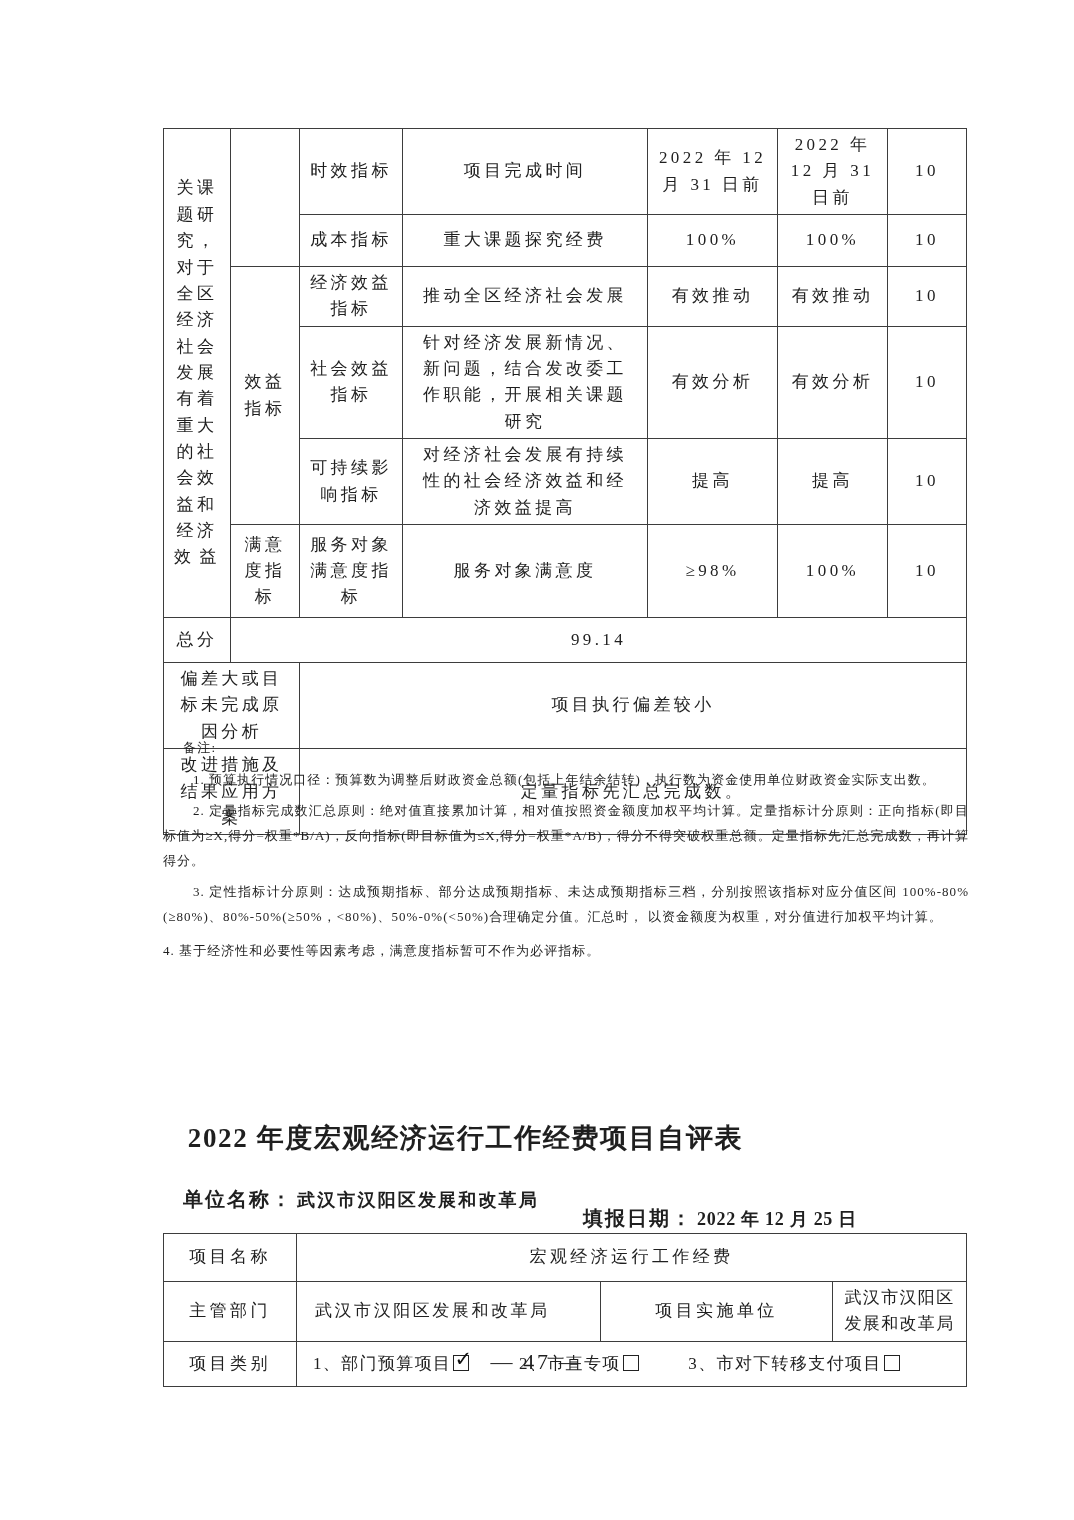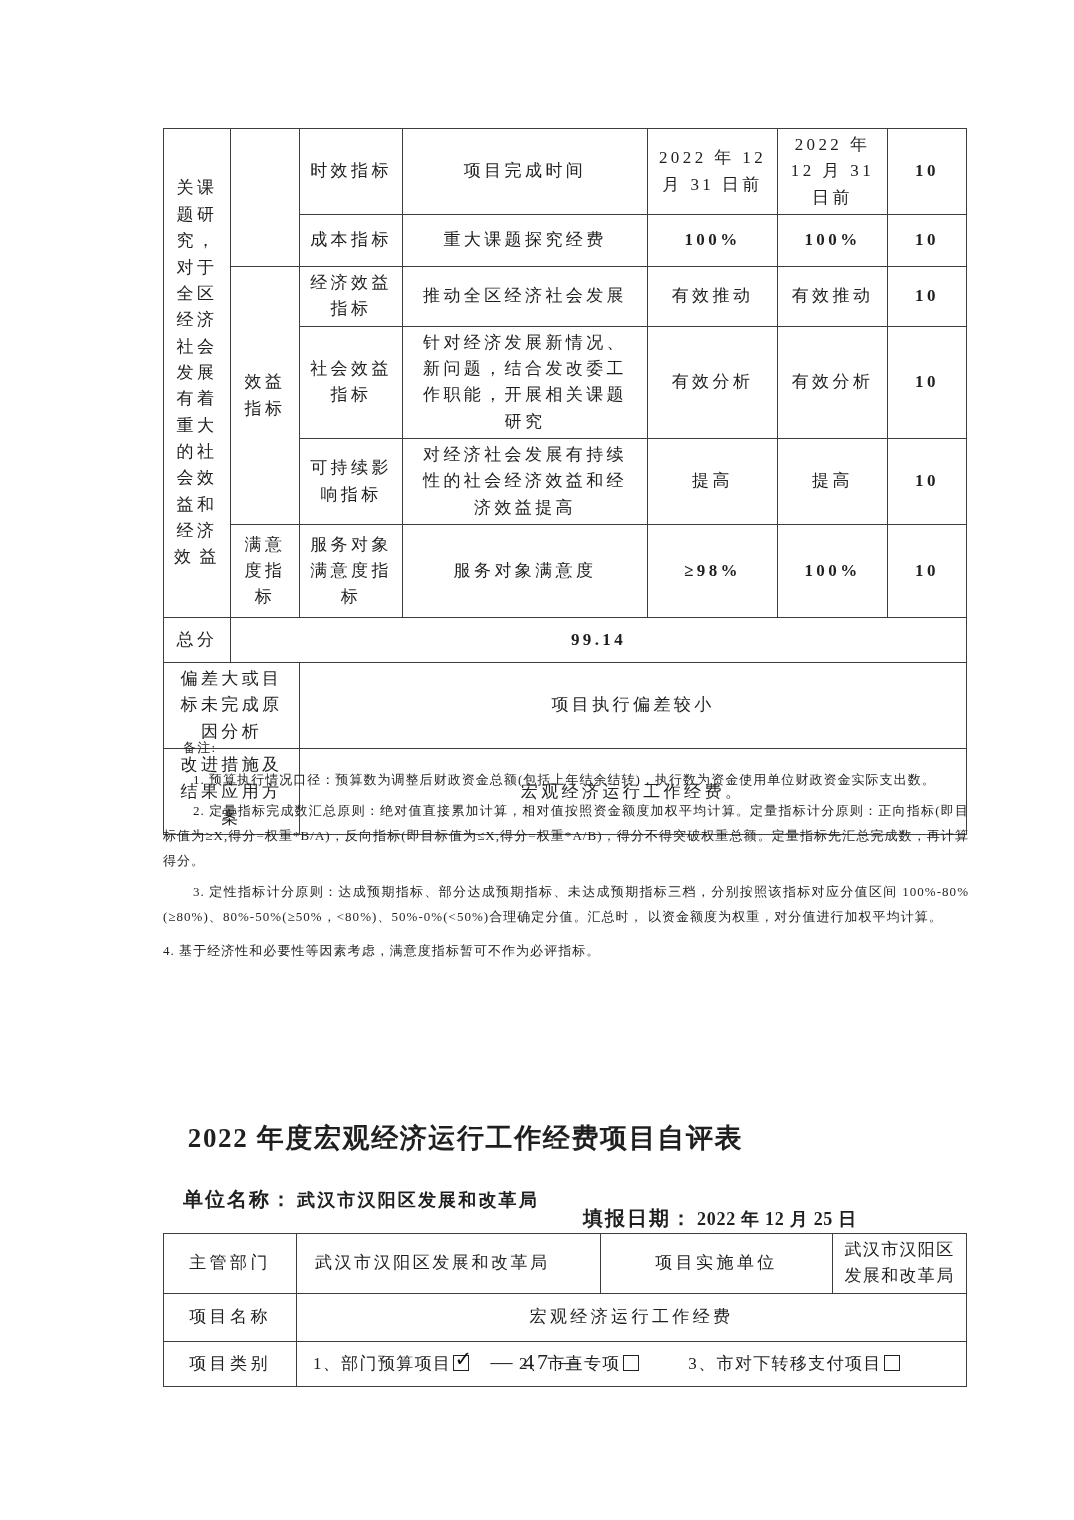--- a/index.html
+++ b/index.html
@@ -30,21 +30,21 @@
   }
   #main-table { position:absolute; top:128px; left:163px; }
   td.vspan {
     letter-spacing:0.05em;
     text-align:justify;
     text-align-last:justify;
     padding:6px 11px;
     line-height:1.68;
     word-break:break-all;
   }
-  td.num { letter-spacing:normal;font-weight:bold; }
+  td.num { letter-spacing:normal; }
   td.datecell { letter-spacing:normal; padding:3px 8px; }
   td.group { padding:3px 11px; }
   td.lefttext { text-align:left; padding:3px 14px; }
   td.label2col { letter-spacing:0.1em; padding:3px 8px; }
 
   
   #notes {
     position:absolute; top:736px; left:163px; width:806px;
     font-size:13px; line-height:1.9; letter-spacing:0.08em;
     text-align:justify;
@@ -166,21 +166,21 @@
     <tr style="height:45px">
       <td class="group">总分</td>
       <td class="num" colspan="6">99.14</td>
     </tr>
     <tr style="height:80px">
       <td class="label2col" colspan="2">偏差大或目标未完成原因分析</td>
       <td class="lefttext" colspan="5">项目执行偏差较小</td>
     </tr>
     <tr style="height:77px">
       <td class="label2col" colspan="2">改进措施及结果应用方案</td>
-      <td class="lefttext" colspan="5">宏观经济运行工作经费。</td>
+      <td class="lefttext" colspan="5">定量指标先汇总完成数。</td>
     </tr>
   </tbody>
     </table>
 
   <div id="notes">
     <div class="note-header">备注:</div>
     <p class="note-item">1. 预算执行情况口径：预算数为调整后财政资金总额(包括上年结余结转)，执行数为资金使用单位财政资金实际支出数。</p>
     <p class="note-item">2. 定量指标完成数汇总原则：绝对值直接累加计算，相对值按照资金额度加权平均计算。定量指标计分原则：正向指标(即目标值为≥X,得分=权重*B/A)，反向指标(即目标值为≤X,得分=权重*A/B)，得分不得突破权重总额。定量指标先汇总完成数，再计算得分。</p>
     <p class="note-item">3. 定性指标计分原则：达成预期指标、部分达成预期指标、未达成预期指标三档，分别按照该指标对应分值区间 100%-80%(≥80%)、80%-50%(≥50%，&lt;80%)、50%-0%(&lt;50%)合理确定分值。汇总时， 以资金额度为权重，对分值进行加权平均计算。</p>
     <p class="note-item">4. 基于经济性和必要性等因素考虑，满意度指标暂可不作为必评指标。</p>
@@ -201,28 +201,28 @@
 
   <table class="grid" id="info-table">
     <colgroup>
       <col style="width:133px">
         <col style="width:304px">
         <col style="width:232px">
         <col style="width:134px">
     </colgroup>
     <tbody>
         <tr style="height:48px">
+      <td>项目名称</td>
+      <td colspan="3">宏观经济运行工作经费</td>
+    </tr>
+    <tr style="height:48px">
       <td>主管部门</td>
       <td class="val-left">武汉市汉阳区发展和改革局</td>
       <td>项目实施单位</td>
       <td class="impl-val">武汉市汉阳区发展和改革局</td>
-    </tr>
-    <tr style="height:48px">
-      <td>项目名称</td>
-      <td colspan="3">宏观经济运行工作经费</td>
     </tr>
     <tr style="height:45px">
       <td>项目类别</td>
       <td class="category-row" colspan="3">
         <span class="cb-opt"><span>1、部门预算项目</span><span class="checkbox checked"><span class="mark">✓</span></span></span>
         <span class="cb-opt"><span>2、市直专项</span><span class="checkbox"></span></span>
         <span class="cb-opt"><span>3、市对下转移支付项目</span><span class="checkbox"></span></span>
       </td>
     </tr>
   </tbody>

